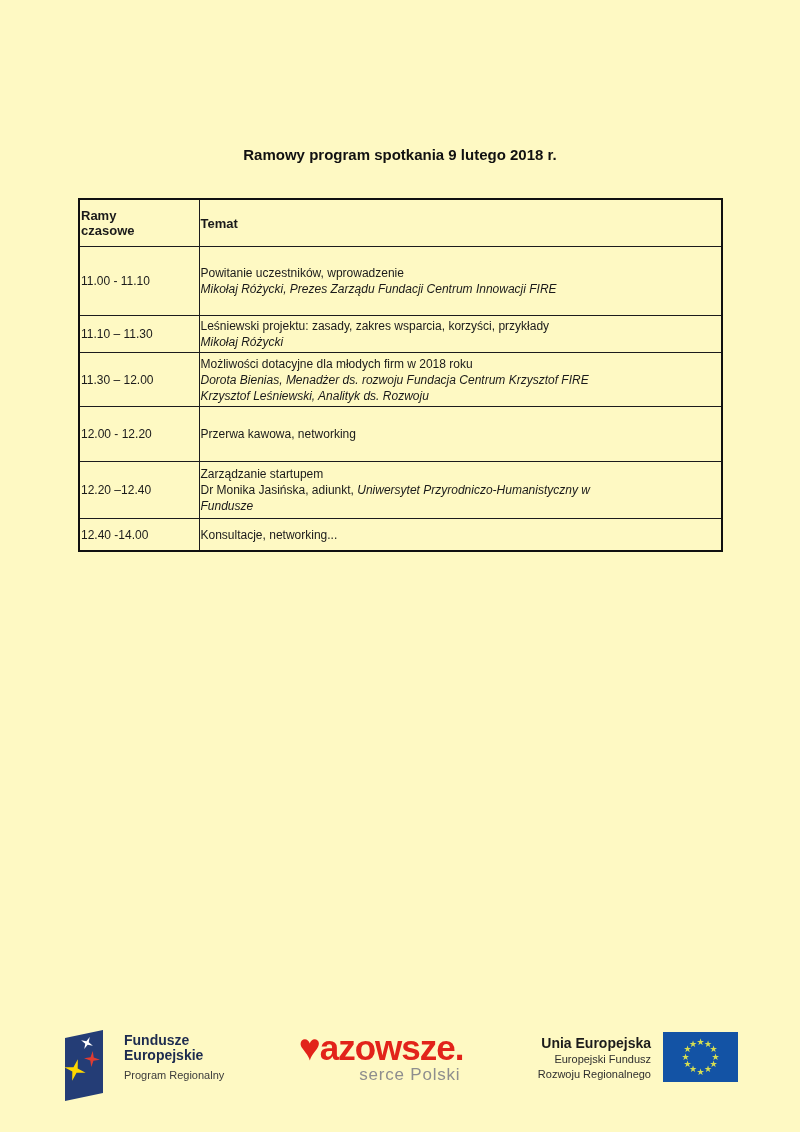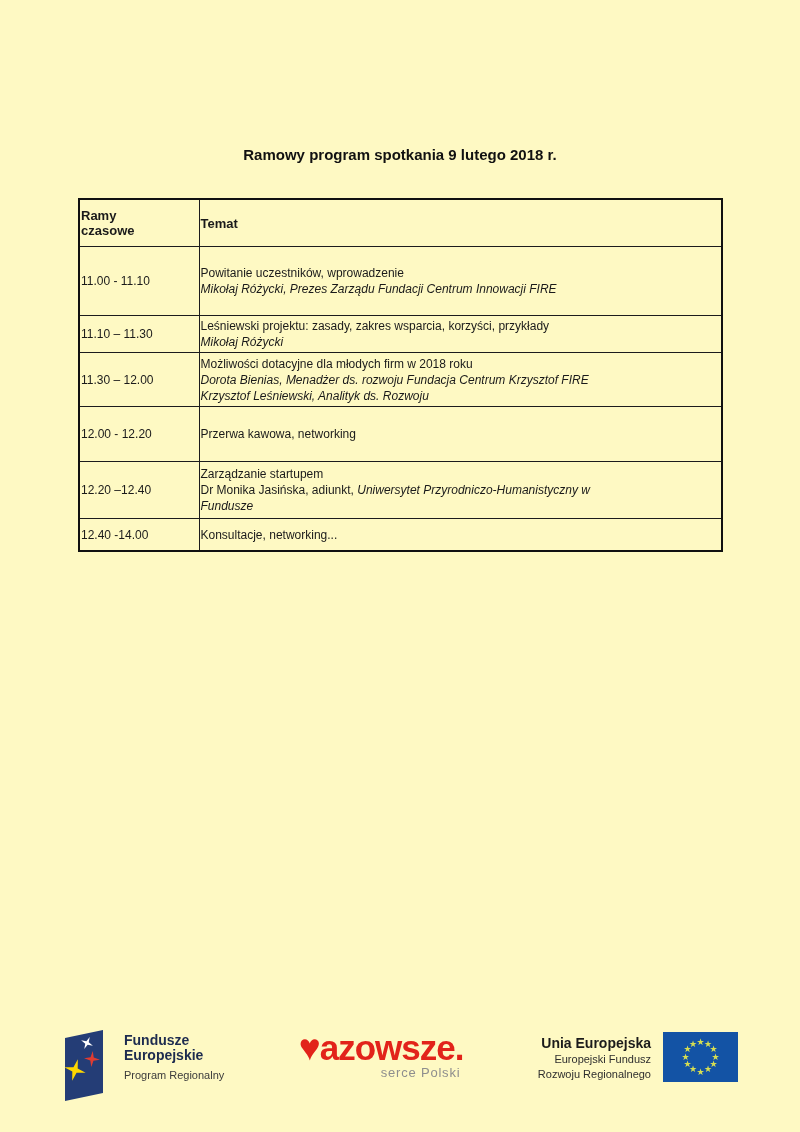--- a/index.html
+++ b/index.html
@@ -90,21 +90,21 @@
   .mz-block { text-align: right; padding-top: 2px; }
   .mz-wordmark {
     font-size: 35px;
     font-weight: bold;
     letter-spacing: -1px;
     line-height: 36px;
     white-space: nowrap;
   }
   .mz-heart { font-size: 37px; }
   .mz-tagline {
-    font-size: 13px;
+    font-size: 17px;
     color: #8e8e8e;
     letter-spacing: 0.8px;
     margin-top: -1px;
     padding-right: 3px;
   }
 
   
   .ue-block { display: flex; gap: 12px; align-items: flex-start; }
   .ue-text { text-align: right; padding-top: 7px; }
   .ue-name {

